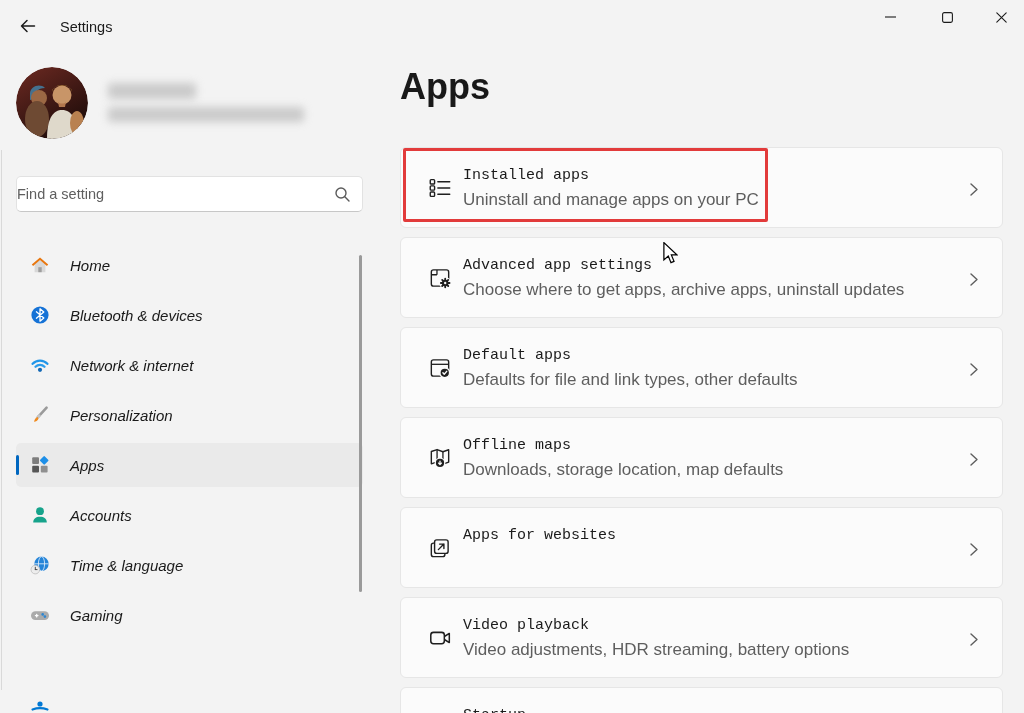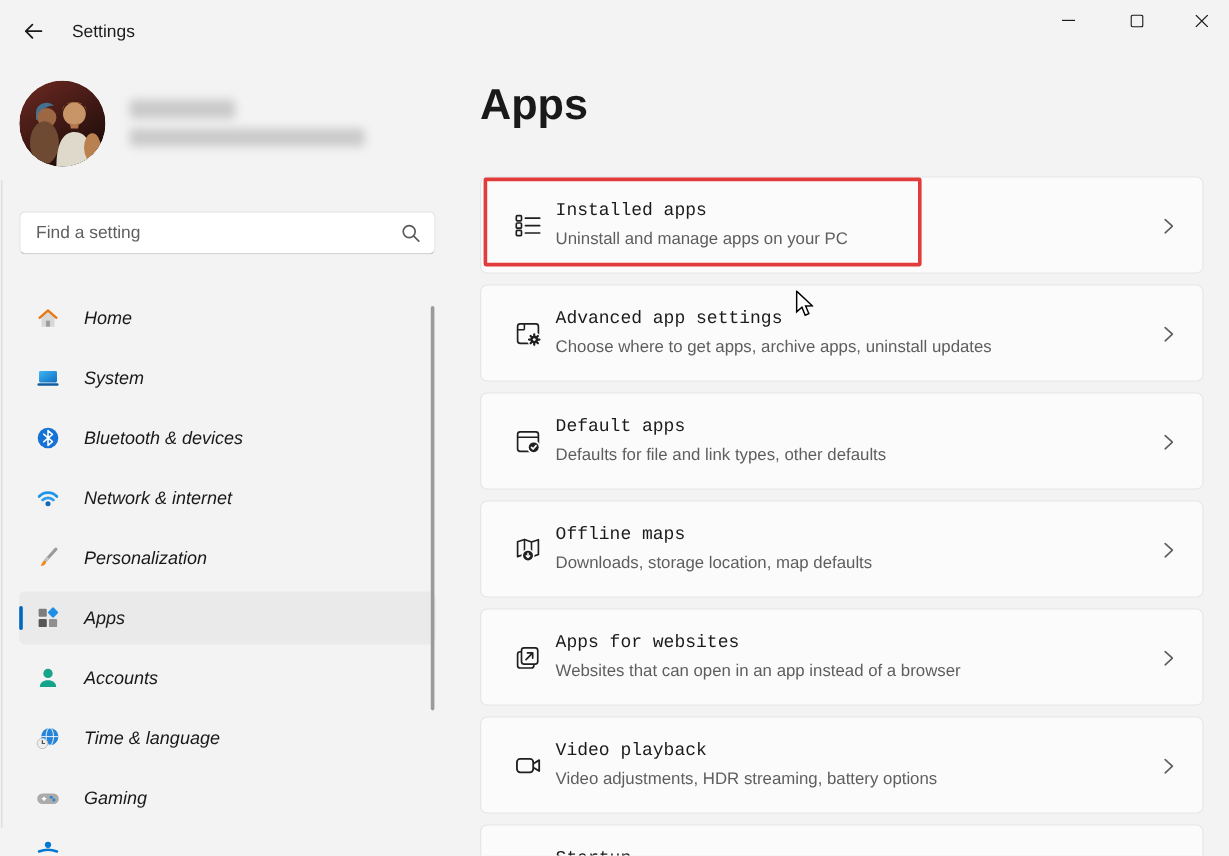--- a/index.html
+++ b/index.html
@@ -23,21 +23,21 @@
   
   .profile { position:absolute; left:16px; top:67px; width:340px; height:76px; }
   .avatar { position:absolute; left:0; top:0; width:72px; height:72px; border-radius:50%; overflow:hidden; }
   .redact { position:absolute; border-radius:3px; background:#a9a9a9; opacity:.55; filter:blur(4px); }
   .redact-name  { left:92px; top:16px; width:88px;  height:16px; }
   .redact-email { left:92px; top:40px; width:196px; height:15px; }
 
   
   .searchbox { position:absolute; left:16px; top:176px; width:347px; height:36px;
     background:#ffffff; border:1px solid #e2e2e2; border-bottom-color:#c7c7c7; border-radius:5px; }
-  .searchbox input { position:absolute; left:13px; top:0; width:300px; height:34px;
+  .searchbox input { position:absolute; left:0; top:0; width:300px; height:34px;
     border:none; outline:none; background:transparent; font-size:14.5px; color:#1b1b1b;
     font-family:"Liberation Sans","DejaVu Sans",sans-serif; }
   .searchbox input::placeholder { color:#5f5f5f; opacity:1; }
   .search-ico { position:absolute; right:11px; top:9px; }
 
   
   .nav { position:absolute; left:0; top:243px; width:380px; }
   .nav-item { position:relative; height:44px; margin:0 17px 6px 16px;
     display:flex; align-items:center; border-radius:5px;font-style:italic; }
   .nav-item.selected { background:#eaeaea; }
@@ -49,21 +49,21 @@
     background:#9a9a9a; border-radius:2px; }
   .left-edge-line { position:absolute; left:1px; top:150px; width:1px; height:540px; background:#d9d9d9; }
   .partial-icon { position:absolute; left:29px; top:697px; }
 
   
   .page-title { position:absolute; left:400px; top:66px; font-size:36px; font-weight:600; color:#191919; }
   .card { position:absolute; left:400px; width:603px; height:81px;
     background:#fbfbfb; border:1px solid #e6e6e6; border-radius:6px; }
   .card-icon { position:absolute; left:26px; top:27px; width:26px; height:26px; }
   .card-title { position:absolute; left:62px; top:19px; font-size:15px; color:#1b1b1b; white-space:nowrap;font-family:Liberation Mono, monospace; }
-  .card-sub { position:absolute; left:62px; top:42px; font-size:14px; color:#5e5e5e; white-space:nowrap; }
+  .card-sub { position:absolute; left:62px; top:42px; font-size:17px; color:#5e5e5e; white-space:nowrap; }
   .chev { position:absolute; right:24px; top:34px; }
 
   
   .anno-rect { position:absolute; left:403px; top:148px; width:365px; height:74px;
     border:3px solid #e23b3b; border-radius:2px; pointer-events:none; }
   .cursor { position:absolute; left:662px; top:242px; pointer-events:none; }
 </style>
 </head>
 <body>
 
@@ -134,33 +134,20 @@
 
   <div class="nav-item">
     <svg class="nav-icon" viewBox="0 0 20 20">
       <path d="M4.6,9 L10,4.4 L15.4,9 V17.2 H4.6 Z" fill="#d8d8d8"></path>
       <rect x="8.3" y="12.2" width="3.4" height="5" fill="#9e9e9e"></rect>
       <path d="M1.8,9.6 L10,2.4 L18.2,9.6 L16.9,11 L10,5 L3.1,11 Z" fill="#e8760e"></path>
     </svg>
     <span class="nav-label">Home</span>
   </div>
 
-  <div class="nav-item">
-    <svg class="nav-icon" viewBox="0 0 20 20">
-      <defs>
-          <linearGradient id="sysg" x1="0" y1="0" x2="1" y2="1">
-        <stop offset="0" stop-color="#3fb6f0"></stop>
-            <stop offset="1" stop-color="#0f6cc4"></stop>
-          </linearGradient>
-        </defs>
-      <rect x="2.5" y="4.2" width="15" height="9.6" rx="1.2" fill="url(#sysg)"></rect>
-      <rect x="1.2" y="14.4" width="17.6" height="2" rx="1" fill="#115e9e"></rect>
-    </svg>
-    <span class="nav-label">System</span>
-  </div>
 
   <div class="nav-item">
     <svg class="nav-icon" viewBox="0 0 20 20">
       <circle cx="10" cy="10" r="8.6" fill="#1572d6"></circle>
       <path d="M10,3.8 L10,16.2 L13.8,13 L6.4,6.8 M6.4,13.2 L13.8,7 L10,3.8" fill="none" stroke="#ffffff" stroke-width="1.3" stroke-linejoin="round" stroke-linecap="round"></path>
     </svg>
     <span class="nav-label">Bluetooth &amp; devices</span>
   </div>
 
   <div class="nav-item">
@@ -316,21 +303,20 @@
 
 <div class="card" style="top:507px">
   <span class="card-icon">
     <svg width="26" height="26" viewBox="0 0 24 24">
       <rect x="4" y="7.5" width="12.5" height="12.5" rx="2" fill="none" stroke="#1f1f1f" stroke-width="1.3"></rect>
       <rect x="7" y="4.5" width="12.5" height="12.5" rx="2" fill="#fbfbfb" stroke="#1f1f1f" stroke-width="1.3"></rect>
       <path d="M10.5,13.5 L15.6,8.4 M11.6,8.4 H15.6 V12.4" fill="none" stroke="#1f1f1f" stroke-width="1.3" stroke-linecap="round" stroke-linejoin="round"></path>
     </svg>
   </span>
   <div class="card-title">Apps for websites</div>
-  <div class="card-sub">Websites that can open in an app instead of a browser</div>
   <span class="chev">
     <svg width="8" height="13" viewBox="0 0 8 13">
         <path d="M1,1 L7,6.5 L1,12" fill="none" stroke="#5e5e5e" stroke-width="1.4" stroke-linecap="round" stroke-linejoin="round"></path>
       </svg>
   </span>
 </div>
 
 <div class="card" style="top:597px">
   <span class="card-icon">
     <svg width="26" height="26" viewBox="0 0 24 24">

